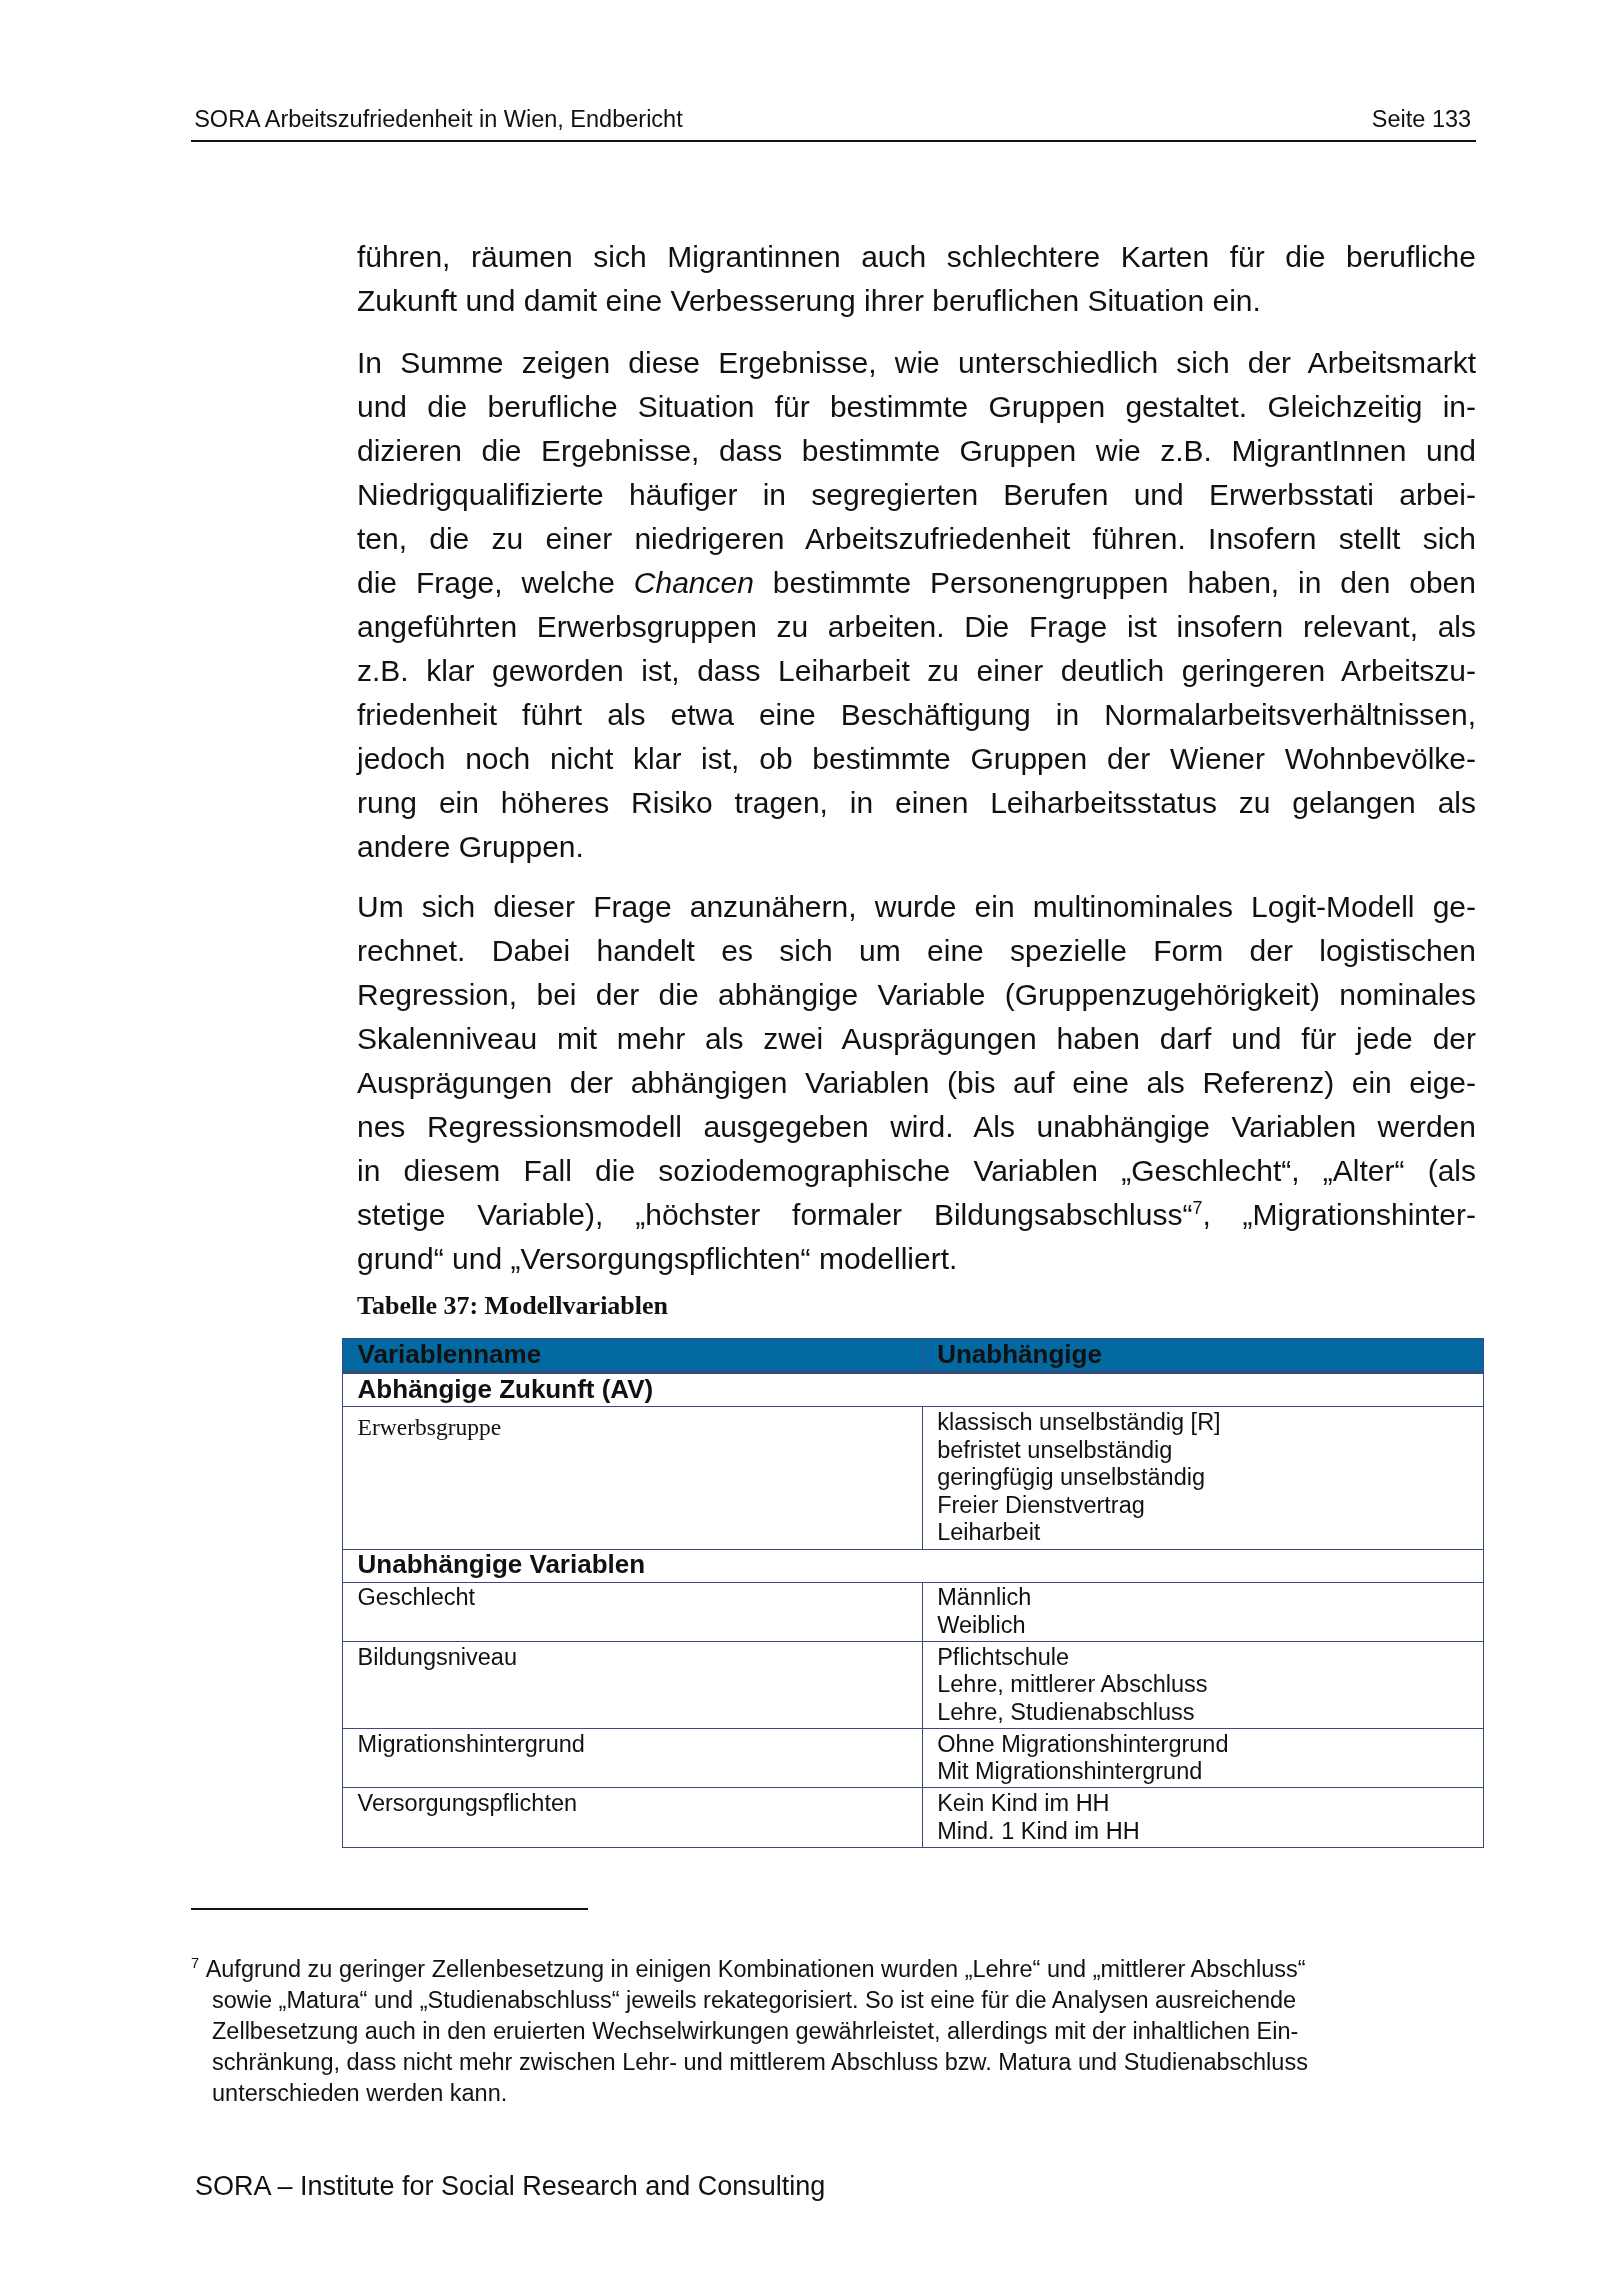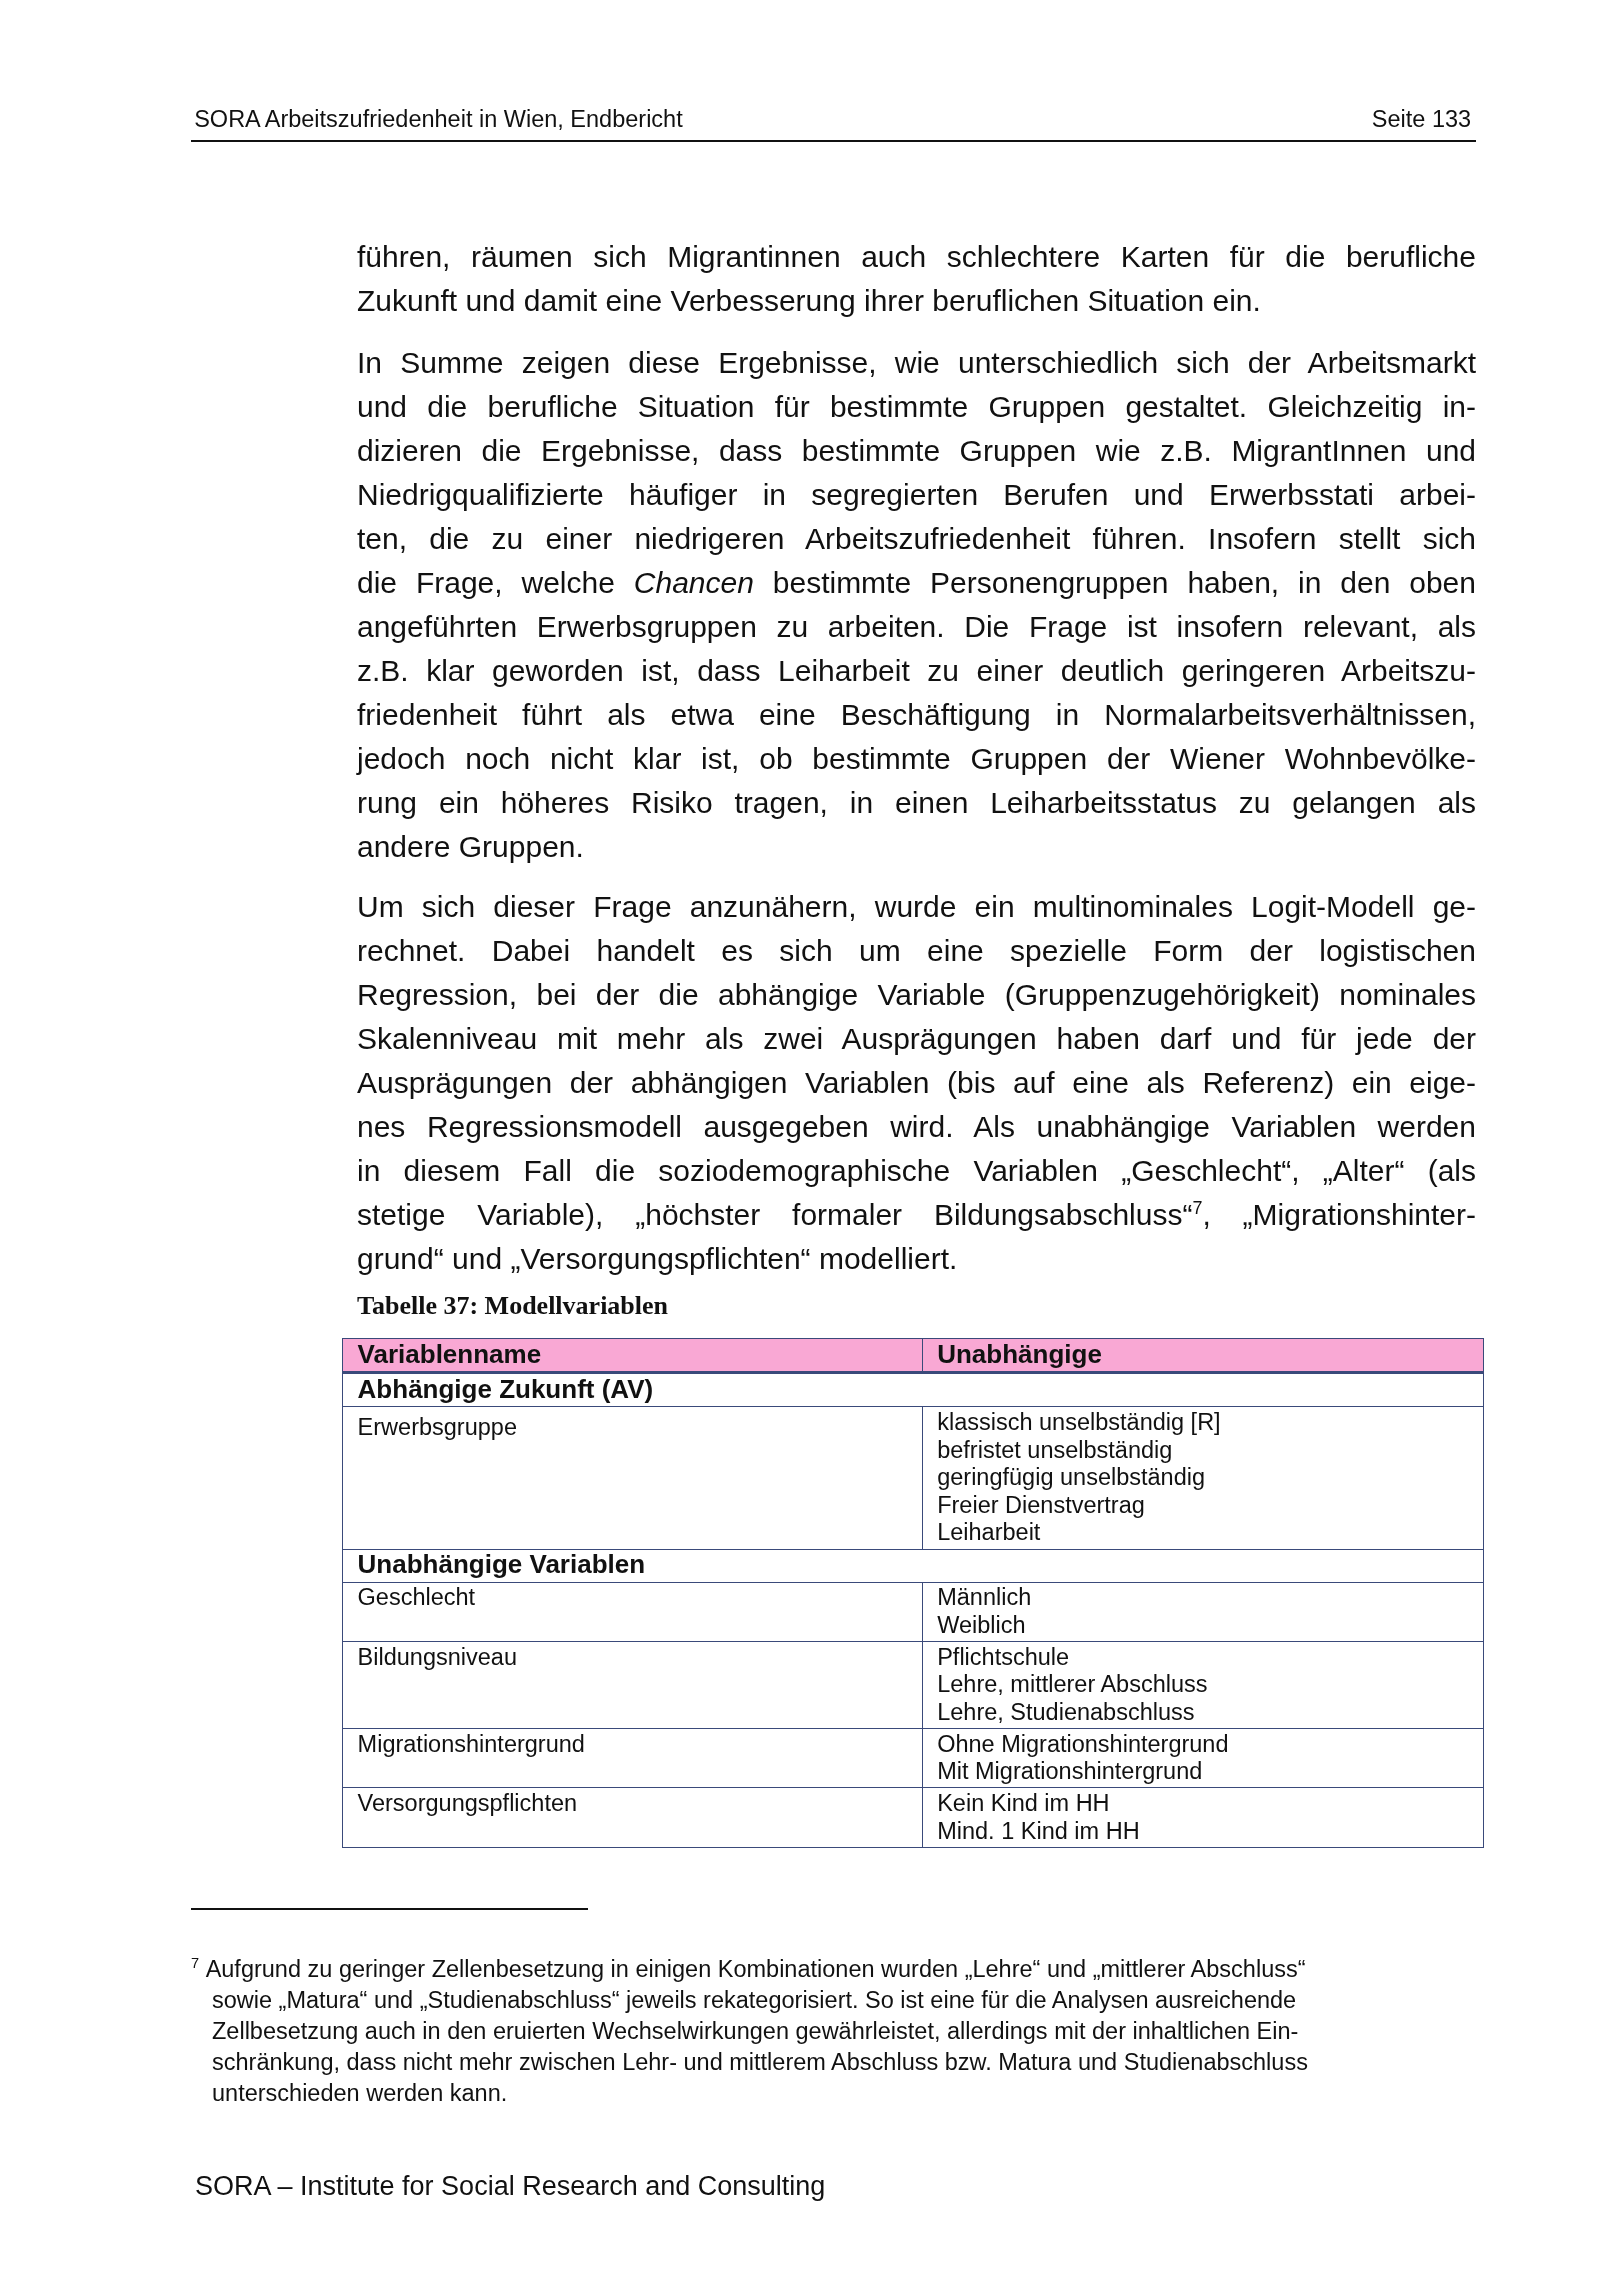--- a/index.html
+++ b/index.html
@@ -9,21 +9,21 @@
   .header .page { position:absolute; right:4.9px; top:1.6px; }
   .body-text { position:absolute; left:357px; width:1119px; font-size:30px; }
   .para { margin:0 0 11.4px 0; }
   .line { display:block; height:44px; line-height:44px; text-align:justify; text-align-last:justify; white-space:nowrap; overflow:visible; }
   .line.last { text-align-last:left; }
   em { font-style:italic; }
   sup { font-size:18px; line-height:0; vertical-align:super; }
   .caption { position:absolute; left:357px; top:1291px; font-size:26px; font-weight:bold;font-family:Liberation Serif, serif; }
   table.mv { position:absolute; left:342px; top:1338px; width:1142px; border-collapse:collapse; font-size:23.5px; }
   table.mv td { border:1.6px solid #3a4a7a; vertical-align:top; padding:1.6px 8px 1.6px 14.6px; line-height:27.6px; }
-  table.mv tr.head td { background:#f9a8d4; font-weight:bold; font-size:26px; height:29px; border-bottom:3.2px solid #3a4a7a;margin-top:36px; }
+  table.mv tr.head td { background:#0369a1; font-weight:bold; font-size:26px; height:29px; border-bottom:3.2px solid #3a4a7a;margin-top:36px; }
   table.mv tr.section td { font-weight:bold; font-size:26px; height:29px; border-right:1.6px solid #3a4a7a; }
   table.mv td.c1 { width:556px; }
   .fn-rule { position:absolute; left:191px; top:1908px; width:397px; border-top:2.4px solid #111; }
   .footnote { position:absolute; left:191px; top:1929px; width:1265px; font-size:23.5px;margin-top:25px; }
   .footnote .fl { display:block; height:31px; line-height:31px; padding-left:21px; }
   .footnote .fl.first { padding-left:0; }
   .footnote sup { font-size:14.6px; margin-right:6.5px; }
   .footer { position:absolute; left:195px; top:2171px; font-size:27px; }
 </style>
 </head>
@@ -77,21 +77,21 @@
 <table class="mv">
   <tbody>
       <tr class="head">
     <td class="c1">Variablenname</td>
     <td>Unabhängige</td>
   </tr>
   <tr class="section">
     <td colspan="2">Abhängige Zukunft (AV)</td>
   </tr>
   <tr>
-    <td class="c1" style="padding-top:6.5px;">Erwerbsgruppe</td>
+    <td class="c1" style="padding-top:6.5px;font-family:Liberation Serif, serif;">Erwerbsgruppe</td>
     <td>
       <div>klassisch unselbständig [R]</div>
       <div>befristet unselbständig</div>
       <div>geringfügig unselbständig</div>
       <div>Freier Dienstvertrag</div>
       <div>Leiharbeit</div>
     </td>
   </tr>
   <tr class="section">
     <td colspan="2">Unabhängige Variablen</td>

